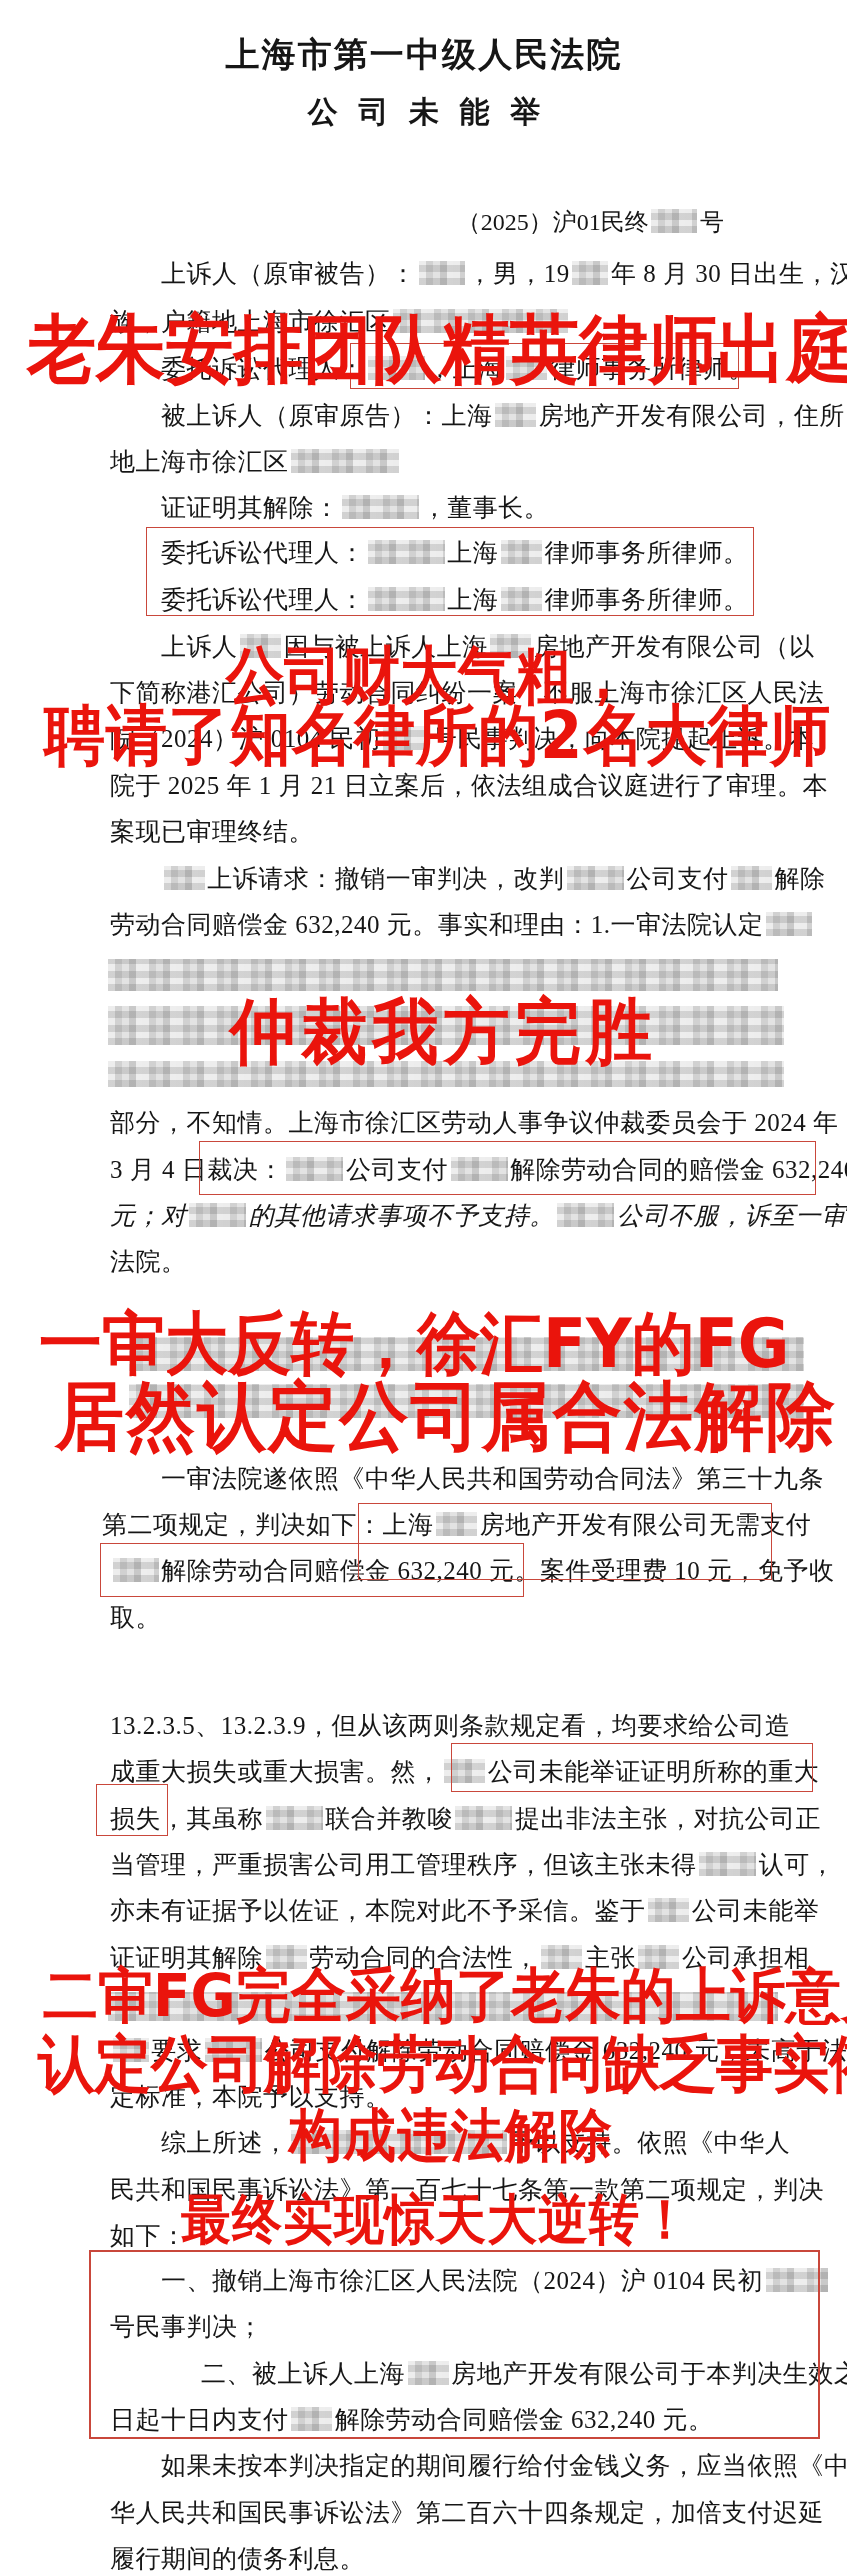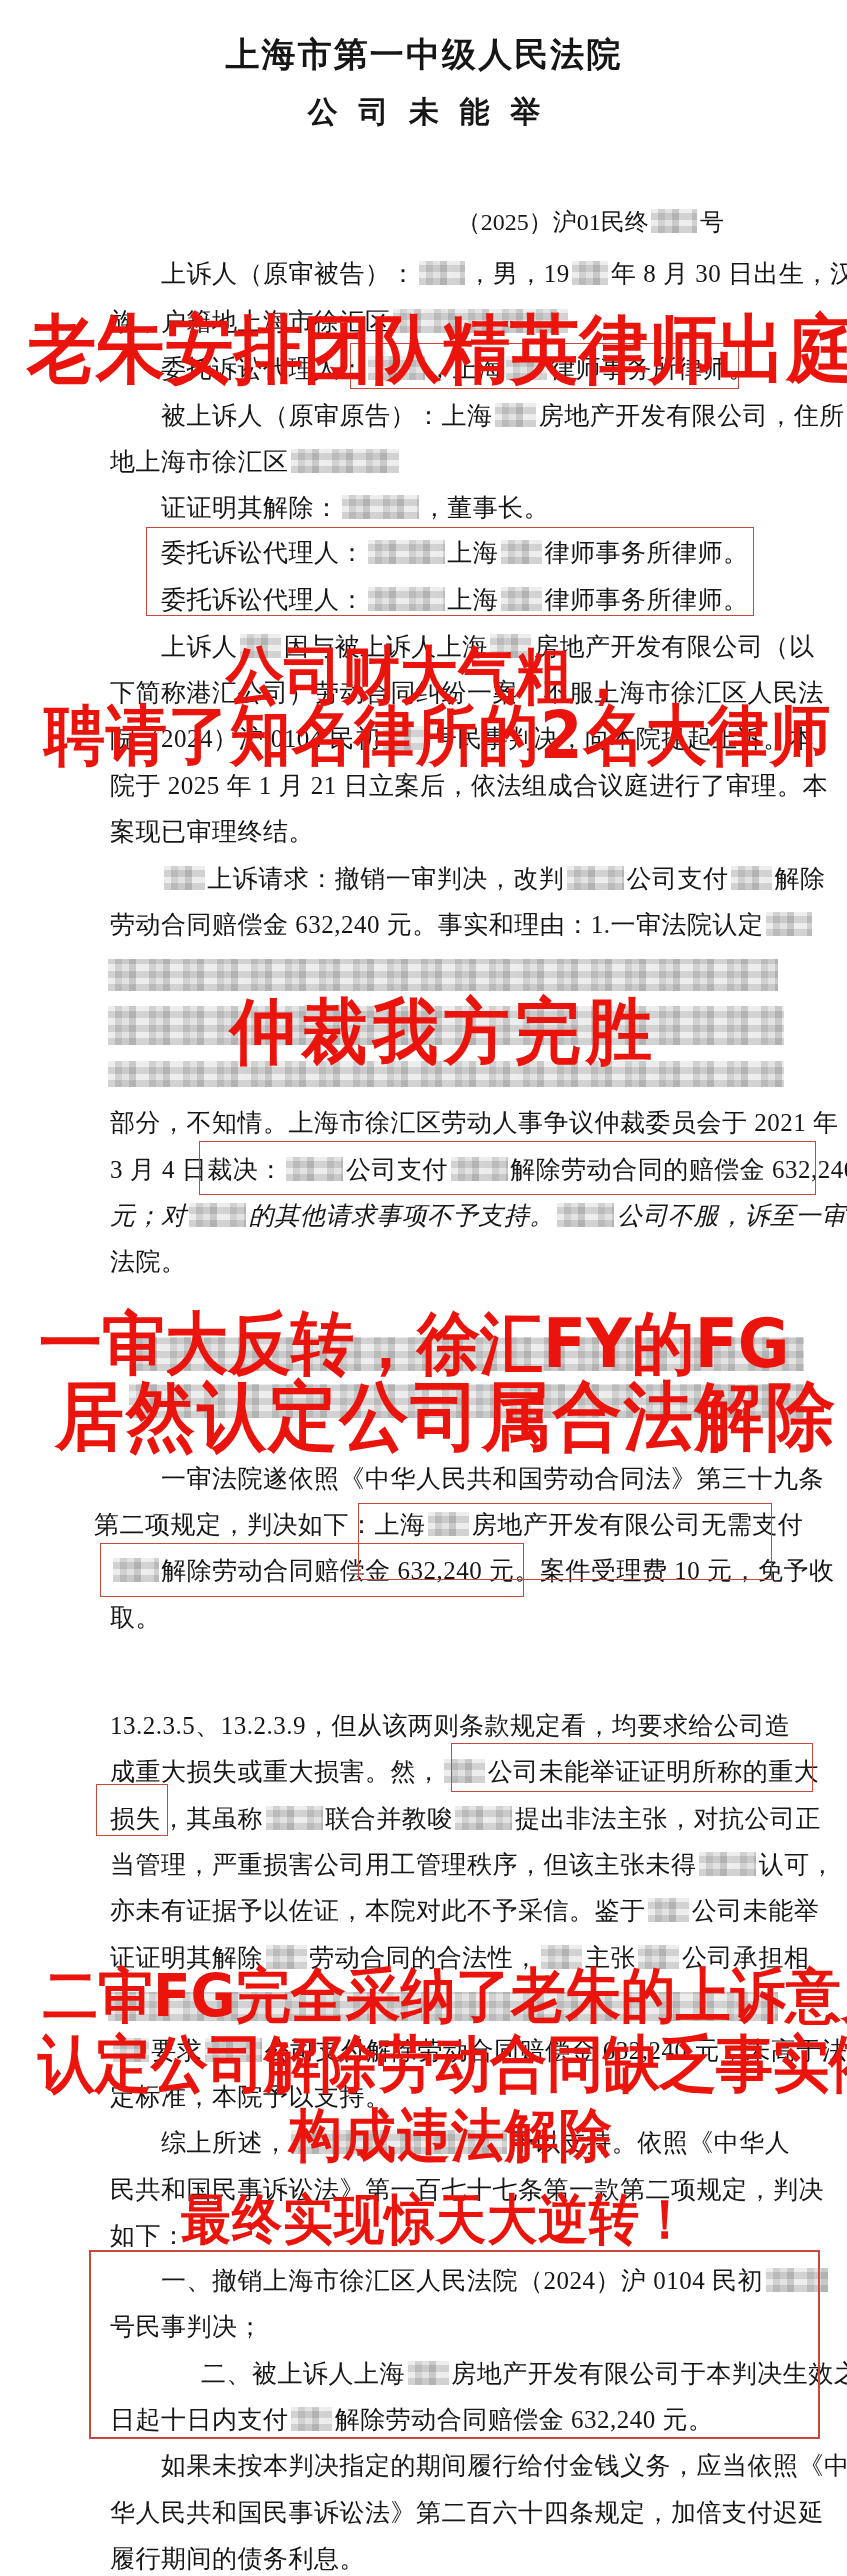--- a/index.html
+++ b/index.html
@@ -51,26 +51,26 @@
       <div class="doc-line" style="left: 161px; top: 494px;"><span>证证明其解除：</span><span class="blur inline" style="width: 77px;"></span><span>，董事长。</span></div>
       <div class="doc-line" style="left: 161px; top: 539px;"><span>委托诉讼代理人：</span><span class="blur inline" style="width: 77px;"></span><span>上海</span><span class="blur inline" style="width: 41px;"></span><span>律师事务所律师。</span></div>
       <div class="doc-line" style="left: 161px; top: 586px;"><span>委托诉讼代理人：</span><span class="blur inline" style="width: 77px;"></span><span>上海</span><span class="blur inline" style="width: 41px;"></span><span>律师事务所律师。</span></div>
       <div class="doc-line" style="left: 161px; top: 633px;"><span>上诉人</span><span class="blur inline" style="width: 41px;"></span><span>因与被上诉人上海</span><span class="blur inline" style="width: 41px;"></span><span>房地产开发有限公司（以</span></div>
       <div class="doc-line" style="left: 110px; top: 679px;"><span>下简称港汇公司）劳动合同纠纷一案，不服上海市徐汇区人民法</span></div>
       <div class="doc-line" style="left: 110px; top: 725px;"><span>院（2024）沪 0104 民初</span><span class="blur inline" style="width: 46px;"></span><span>号民事判决，向本院提起上诉。本</span></div>
       <div class="doc-line" style="left: 110px; top: 772px;"><span>院于 2025 年 1 月 21 日立案后，依法组成合议庭进行了审理。本</span></div>
       <div class="doc-line" style="left: 110px; top: 818px;"><span>案现已审理终结。</span></div>
       <div class="doc-line" style="left: 161px; top: 865px;"><span class="blur inline" style="width: 41px;"></span><span>上诉请求：撤销一审判决，改判</span><span class="blur inline" style="width: 57px;"></span><span>公司支付</span><span class="blur inline" style="width: 41px;"></span><span>解除</span></div>
       <div class="doc-line" style="left: 110px; top: 911px;"><span>劳动合同赔偿金 632,240 元。事实和理由：1.一审法院认定</span><span class="blur inline" style="width: 46px;"></span></div>
-      <div class="doc-line" style="left: 110px; top: 1109px;"><span>部分，不知情。上海市徐汇区劳动人事争议仲裁委员会于 2021 年</span></div>
+      <div class="doc-line" style="left: 110px; top: 1109px;"><span>部分，不知情。上海市徐汇区劳动人事争议仲裁委员会于 2024 年</span></div>
       <div class="doc-line" style="left: 110px; top: 1156px;"><span>3 月 4 日裁决：</span><span class="blur inline" style="width: 57px;"></span><span>公司支付</span><span class="blur inline" style="width: 57px;"></span><span>解除劳动合同的赔偿金 632,240</span></div>
       <div class="doc-line" style="left: 110px; top: 1202px; font-style: italic;"><span>元；对</span><span class="blur inline" style="width: 57px;"></span><span>的其他请求事项不予支持。</span><span class="blur inline" style="width: 57px;"></span><span>公司不服，诉至一审</span></div>
       <div class="doc-line" style="left: 110px; top: 1248px;"><span>法院。</span></div>
       <div class="doc-line" style="left: 161px; top: 1465px;"><span>一审法院遂依照《中华人民共和国劳动合同法》第三十九条</span></div>
-      <div class="doc-line" style="left: 94px; top: 1511px;"><span>第二项规定，判决如下：上海</span><span class="blur inline" style="width: 41px;"></span><span>房地产开发有限公司无需支付</span></div>
+      <div class="doc-line" style="left: 102px; top: 1511px;"><span>第二项规定，判决如下：上海</span><span class="blur inline" style="width: 41px;"></span><span>房地产开发有限公司无需支付</span></div>
       <div class="doc-line" style="left: 110px; top: 1557px;"><span class="blur inline" style="width: 46px;"></span><span>解除劳动合同赔偿金 632,240 元。案件受理费 10 元，免予收</span></div>
       <div class="doc-line" style="left: 110px; top: 1604px;"><span>取。</span></div>
       <div class="doc-line" style="left: 110px; top: 1712px;"><span>13.2.3.5、13.2.3.9，但从该两则条款规定看，均要求给公司造</span></div>
       <div class="doc-line" style="left: 110px; top: 1758px;"><span>成重大损失或重大损害。然，</span><span class="blur inline" style="width: 41px;"></span><span>公司未能举证证明所称的重大</span></div>
       <div class="doc-line" style="left: 110px; top: 1805px;"><span>损失，其虽称</span><span class="blur inline" style="width: 57px;"></span><span>联合并教唆</span><span class="blur inline" style="width: 57px;"></span><span>提出非法主张，对抗公司正</span></div>
       <div class="doc-line" style="left: 110px; top: 1851px;"><span>当管理，严重损害公司用工管理秩序，但该主张未得</span><span class="blur inline" style="width: 57px;"></span><span>认可，</span></div>
       <div class="doc-line" style="left: 110px; top: 1897px;"><span>亦未有证据予以佐证，本院对此不予采信。鉴于</span><span class="blur inline" style="width: 41px;"></span><span>公司未能举</span></div>
       <div class="doc-line" style="left: 110px; top: 1944px;"><span>证证明其解除</span><span class="blur inline" style="width: 41px;"></span><span>劳动合同的合法性，</span><span class="blur inline" style="width: 41px;"></span><span>主张</span><span class="blur inline" style="width: 41px;"></span><span>公司承担相</span></div>
       <div class="doc-line" style="left: 110px; top: 2037px;"><span class="blur inline" style="width: 36px;"></span><span>要求</span><span class="blur inline" style="width: 57px;"></span><span>公司支付解除劳动合同赔偿金 632,240 元，未高于法</span></div>
       <div class="doc-line" style="left: 110px; top: 2083px;"><span>定标准，本院予以支持。</span></div>

